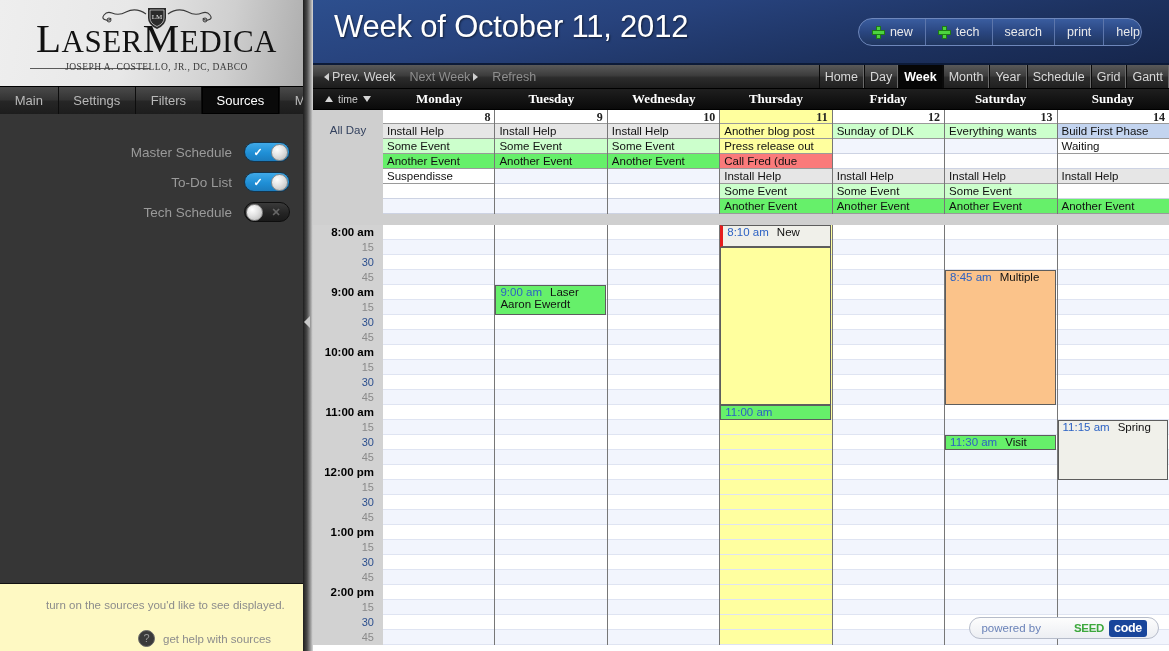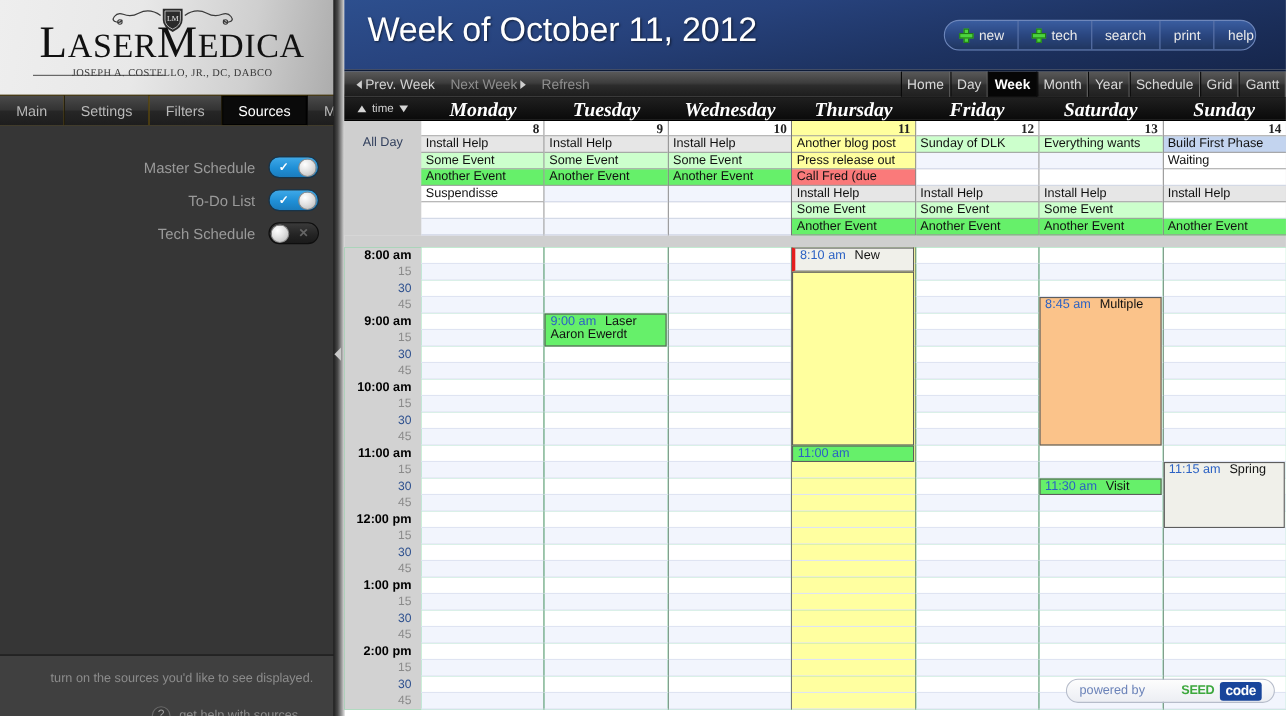--- a/index.html
+++ b/index.html
@@ -31,21 +31,21 @@
   #logo-word .sm { font-size: 31px; }
   #logo-sub {
     position: absolute; top: 62px; left: 0; right: 0; text-align: center;
     font-family: "Liberation Serif", serif;
     font-size: 9.5px; color: #3a3a3a; letter-spacing: 0.4px; white-space: nowrap;
   }
   #logo-rule { position: absolute; top: 68px; left: 30px; width: 120px; height: 1px; background: #5a5a5a; }
 
   #tabs {
     height: 28px; display: flex; width: 339px;
-    background: #eab308; border-top: 1px solid #000;
+    background: #8b5cf6; border-top: 1px solid #000;
   }
   .tab {
     flex: 1 1 auto; display: flex; align-items: center; justify-content: center;
     font-size: 13px; color: #b9b9b9;
     background: linear-gradient(180deg, #4a4a4a 0%, #333 48%, #262626 52%, #1d1d1d 100%);
     border-right: 1px solid #0d0d0d; cursor: pointer;
   }
   .tab.active {
     background: #0a0a0a; color: #fff;
     box-shadow: inset 0 0 0 1px #000;
@@ -72,22 +72,22 @@
   .switch.off .mark { right: 2px; color: #666; }
   .knob {
     position: absolute; top: 1px; width: 17px; height: 17px; border-radius: 50%;
     background: radial-gradient(circle at 35% 30%, #fff 0%, #e2e2e2 45%, #b5b5b5 100%);
     border: 1px solid #8a8a8a;
   }
   .switch.on .knob { right: 1px; }
   .switch.off .knob { left: 1px; }
 
   #sources-footer {
-    position: absolute; left: 0; bottom: 0; width: 313px; height: 56px;
-    background: #404040; border-top: 1px solid #111;
+    position: absolute; left: 0; bottom: 0; width: 313px; height: 68px;
+    background: #fef9c3; border-top: 1px solid #111;
   }
   #footer-text {
     position: absolute; left: 46px; top: 14px; width: 240px;
     font-size: 11.5px; color: #8c8c8c; line-height: 1.35;
   }
   #footer-help { position: absolute; left: 138px; top: 46px; display: flex; align-items: center; gap: 8px; }
   #help-circle {
     width: 17px; height: 17px; border-radius: 50%;
     border: 1px solid #6a6a6a; background: #3a3a3a;
     color: #9a9a9a; font-size: 11px; text-align: center; line-height: 15px;
@@ -167,23 +167,22 @@
     border-bottom: 1px solid #000;
   }
   #time-ctl {
     width: 70px; flex: 0 0 70px; display: flex; align-items: center; justify-content: center; gap: 5px;
     color: #cfcfcf; font-size: 10.5px; cursor: pointer;
   }
   .caret-up { width: 0; height: 0; border-left: 4px solid transparent; border-right: 4px solid transparent; border-bottom: 6px solid #d5d5d5; }
   .caret-down { width: 0; height: 0; border-left: 4px solid transparent; border-right: 4px solid transparent; border-top: 6px solid #d5d5d5; }
   .dayname {
     flex: 1 1 0; display: flex; align-items: center; justify-content: center;
-    font-size: 18px; font-weight: bold; color: #fff;
+    font-size: 13px; font-weight: bold; color: #fff;
     font-family: "Liberation Serif", serif;
-    font-style: italic;
   }
 
   #allday-wrap { width: 856px; display: flex; background: #cfcfcf; }
   #allday-label {
     width: 70px; flex: 0 0 70px; display: flex; align-items: flex-start; justify-content: center;
     padding-top: 14px; font-size: 11.5px; color: #33415e; background: #cfcfcf;
   }
   #allday-cols { flex: 1 1 auto; display: flex; }
   .allday-col { flex: 1 1 0; border-right: 1px solid #777; }
   .allday-col:last-child { border-right: none; }

